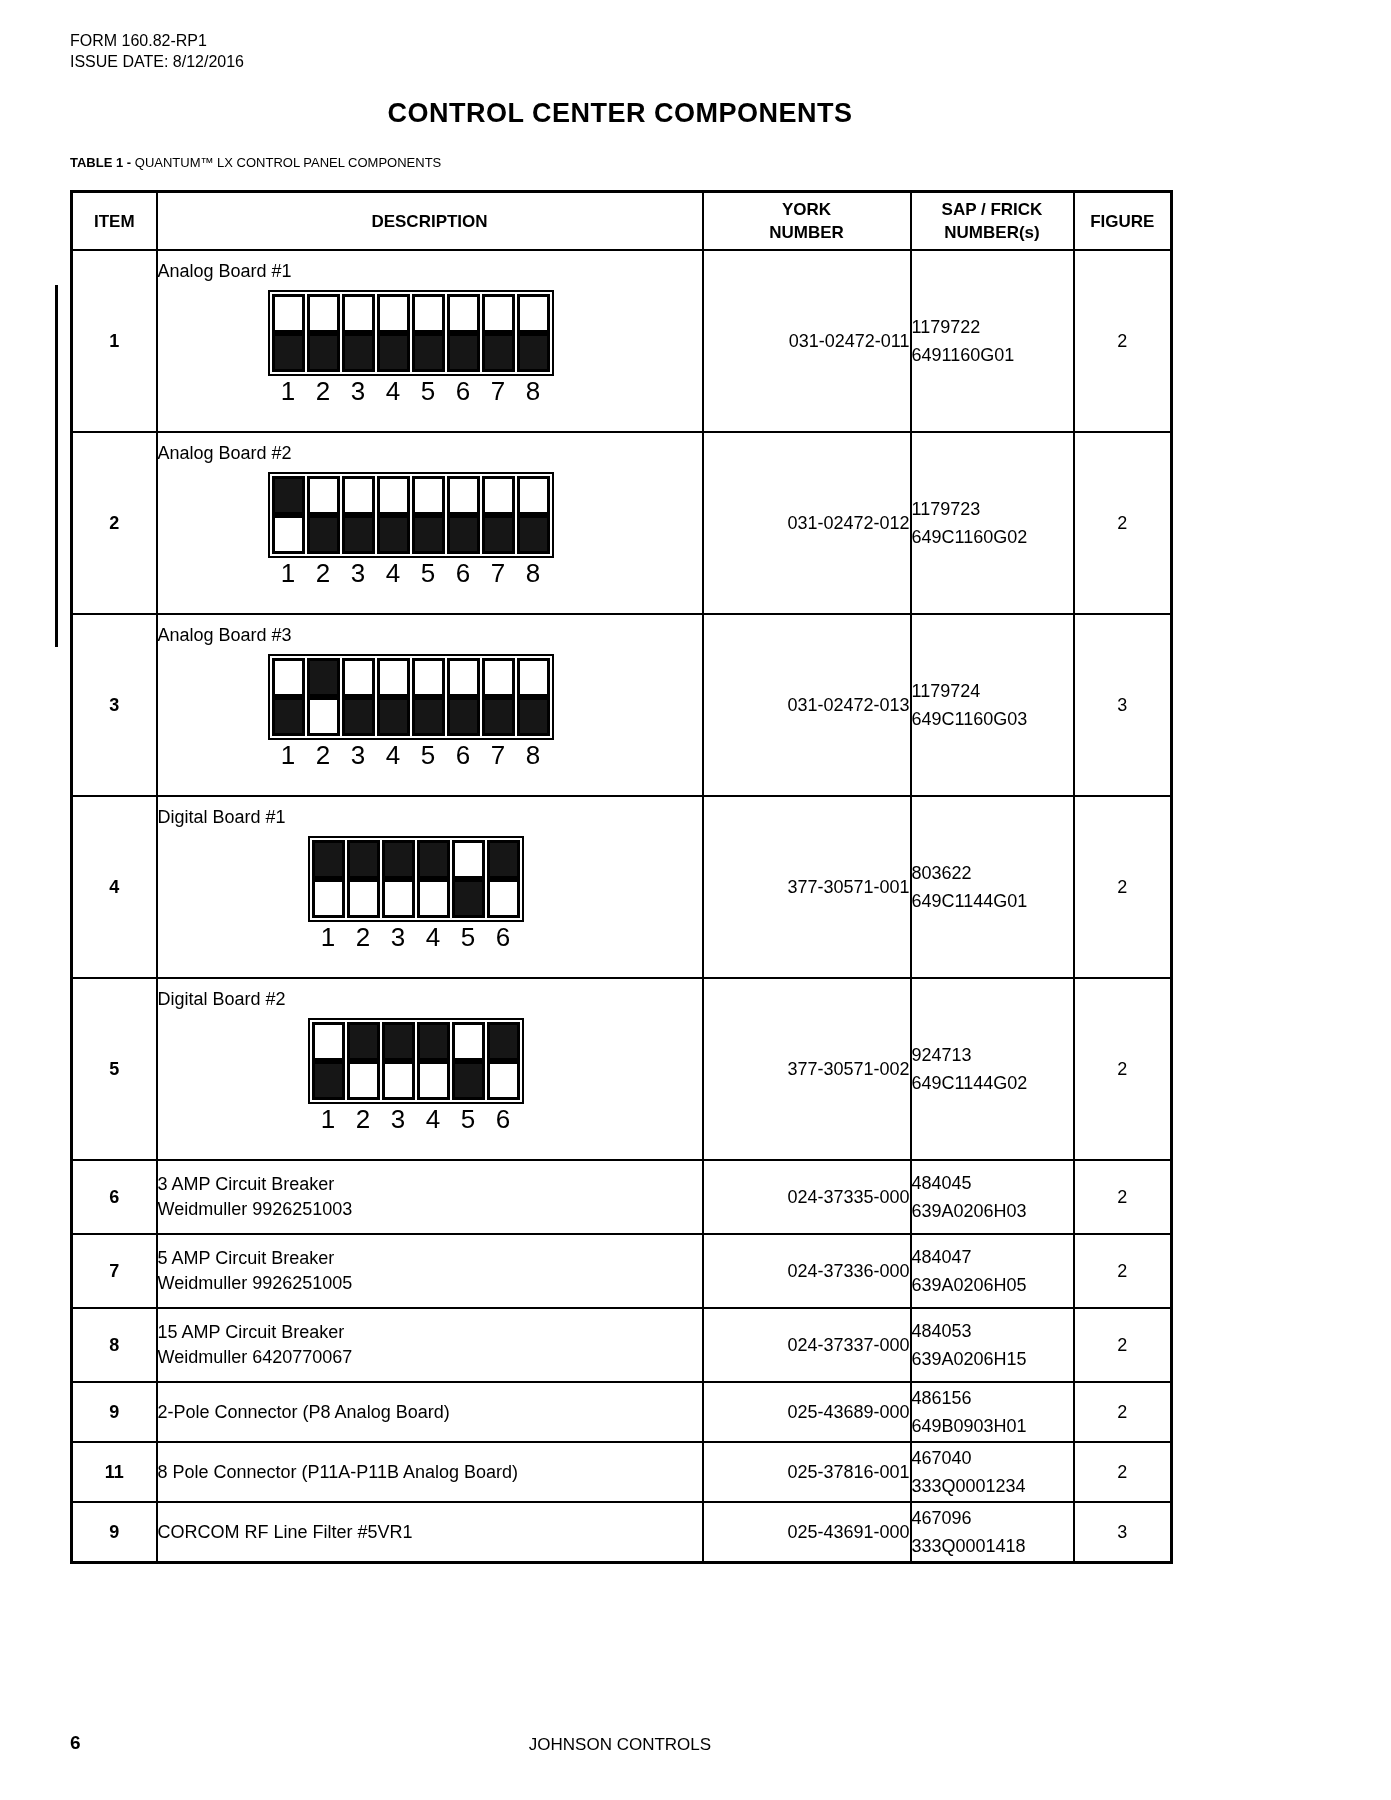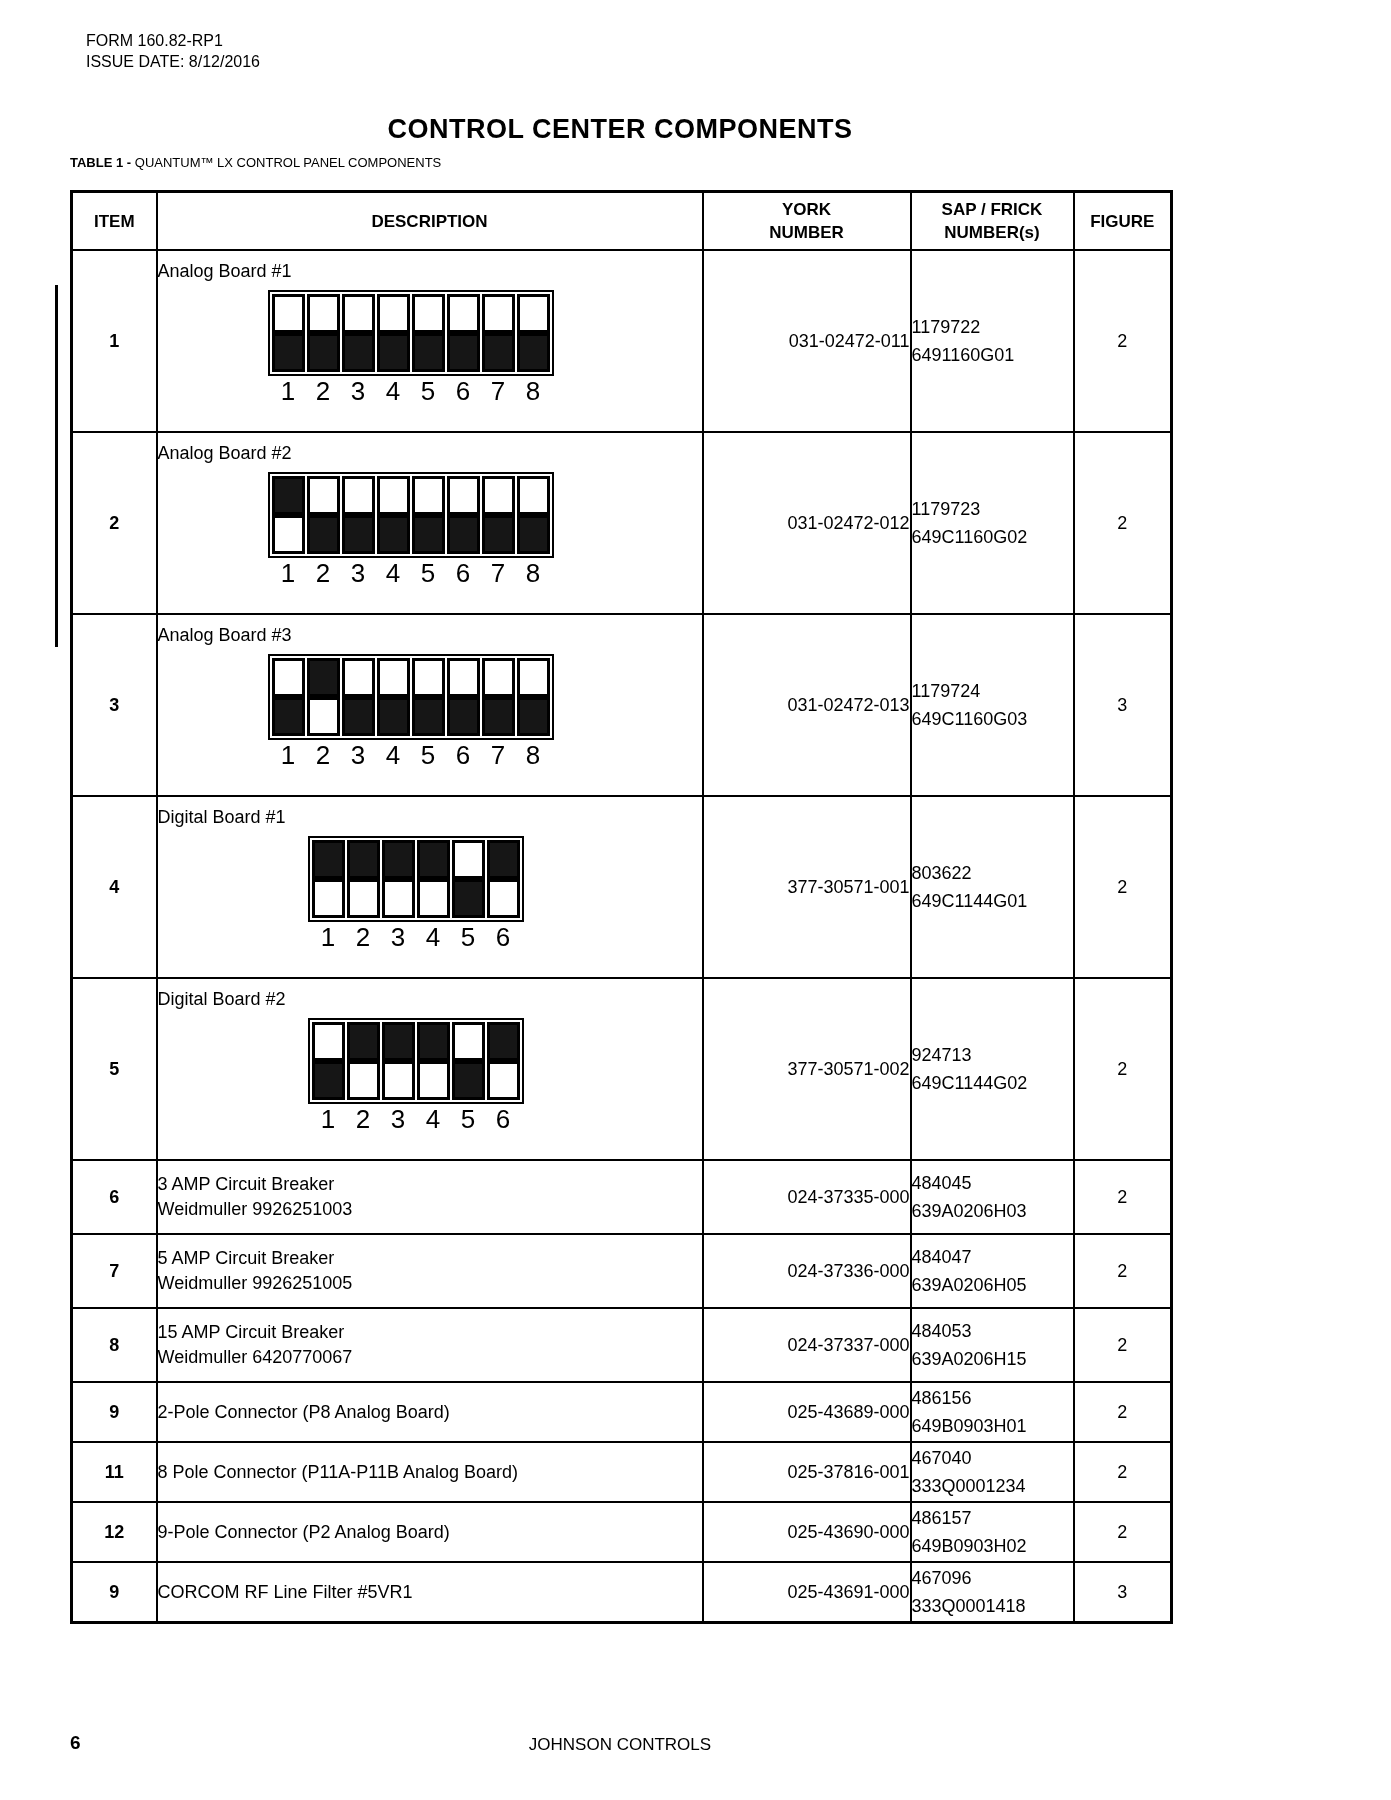--- a/index.html
+++ b/index.html
@@ -1,21 +1,21 @@
 <!DOCTYPE html>
 <html><head>
 <meta charset="utf-8">
 <style>
   html,body{margin:0;padding:0;background:#ffffff;}
   body{
     width:1391px;height:1800px;position:relative;
     font-family:"Liberation Sans", sans-serif;color:#000;
   }
-  .form-info{position:absolute;left:86px;top:30px;font-size:16px;line-height:21px;}
-  .page-title{position:absolute;left:70px;top:114px;width:1100px;text-align:center;
+  .form-info{position:absolute;left:70px;top:30px;font-size:16px;line-height:21px;}
+  .page-title{position:absolute;left:70px;top:98px;width:1100px;text-align:center;
     font-size:27px;font-weight:bold;letter-spacing:.5px;}
   .caption{position:absolute;left:70px;top:155px;font-size:13px;}
   .caption .cap-bold{font-weight:bold;}
   .change-bar{position:absolute;left:55px;top:285px;width:3px;height:362px;background:#000;}
 
   .table-wrap{position:absolute;left:70px;top:190px;}
   table.parts{border-collapse:collapse;table-layout:fixed;width:1100px;border:3px solid #000;}
   table.parts th, table.parts td{border:2px solid #000;padding:0;}
   th{font-size:17px;font-weight:bold;height:56px;text-align:center;vertical-align:middle;line-height:23px;}
   td{font-size:18px;vertical-align:middle;}
@@ -462,38 +462,20 @@
           <td class="sap">
             <div>467040</div>
             <div>333Q0001234</div>
           </td>
           <td class="fig">
             <div>2</div>
           </td>
         </tr>
         <tr class="h-1">
           <td class="item">
-            <div>12</div>
-          </td>
-          <td class="desc">
-            <div>9-Pole Connector (P2 Analog Board)</div>
-          </td>
-          <td class="york">
-            <div>025-43690-000</div>
-          </td>
-          <td class="sap">
-            <div>486157</div>
-            <div>649B0903H02</div>
-          </td>
-          <td class="fig">
-            <div>2</div>
-          </td>
-        </tr>
-        <tr class="h-1">
-          <td class="item">
             <div>9</div>
           </td>
           <td class="desc">
             <div>CORCOM RF Line Filter #5VR1</div>
           </td>
           <td class="york">
             <div>025-43691-000</div>
           </td>
           <td class="sap">
             <div>467096</div>

